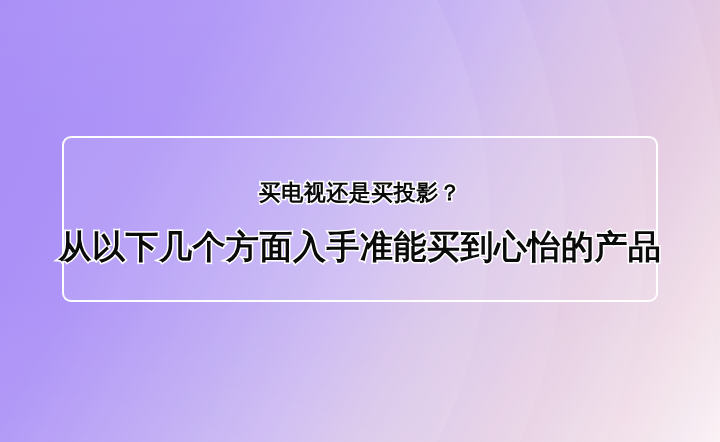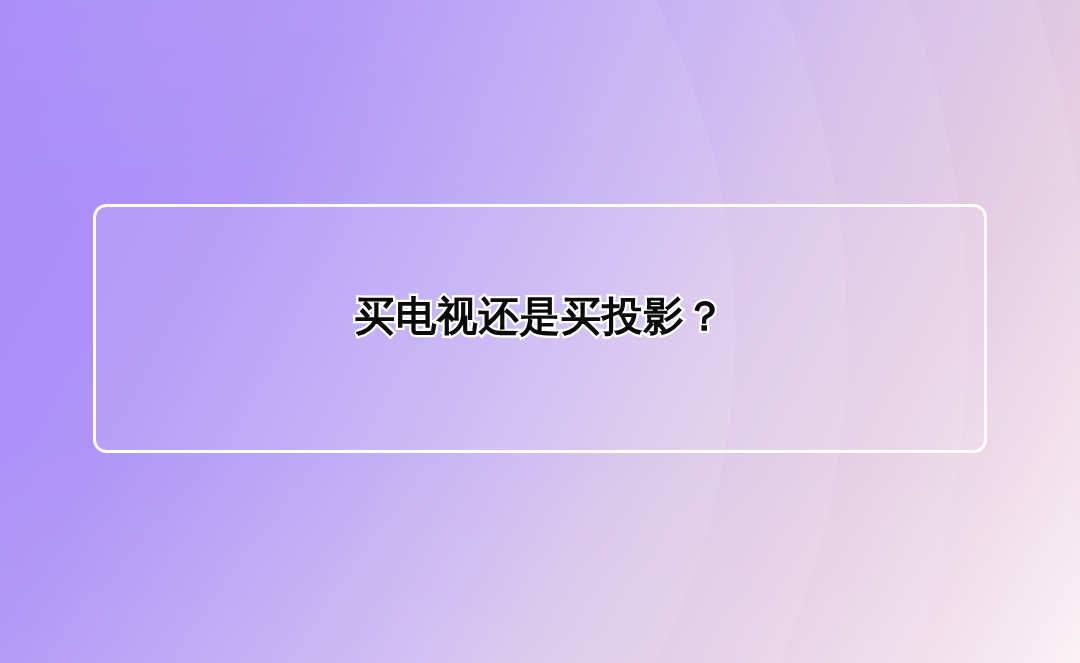--- a/index.html
+++ b/index.html
@@ -72,21 +72,21 @@
     -webkit-text-stroke: 3px #ffffff;
     paint-order: stroke fill;
     text-shadow:
        1px  0   0 #ffffff,
       -1px  0   0 #ffffff,
        0    1px 0 #ffffff,
        0   -1px 0 #ffffff;
   }
 
   #line1 {
-    font-size: 27px;
+    font-size: 22px;
     line-height: 30px;
     margin: 4px 0 21px 0;
   }
 
   #line2 {
     font-size: 33px;
     line-height: 36px;
     margin: 0;
   }
 </style>
@@ -98,15 +98,16 @@
   <div class="arc arc-1" style="background: rgba(255,255,255,0.075);"></div>
   <div class="arc arc-2" style="background: rgba(255,255,255,0.075);"></div>
   <div class="arc arc-3" style="background: rgba(255,255,255,0.075);"></div>
   <div class="arc arc-4" style="background: rgba(255,255,255,0.075);"></div>
   <div class="arc arc-5" style="background: rgba(255,255,255,0.075);"></div>
 
   <div class="sheen"></div>
 
   <div id="card">
     <div id="line1" class="headline">买电视还是买投影？</div>
+    <div id="line2" class="headline">从以下几个方面入手准能买到心怡的产品</div>
   </div>
 
 </div>
 
 </body></html>

